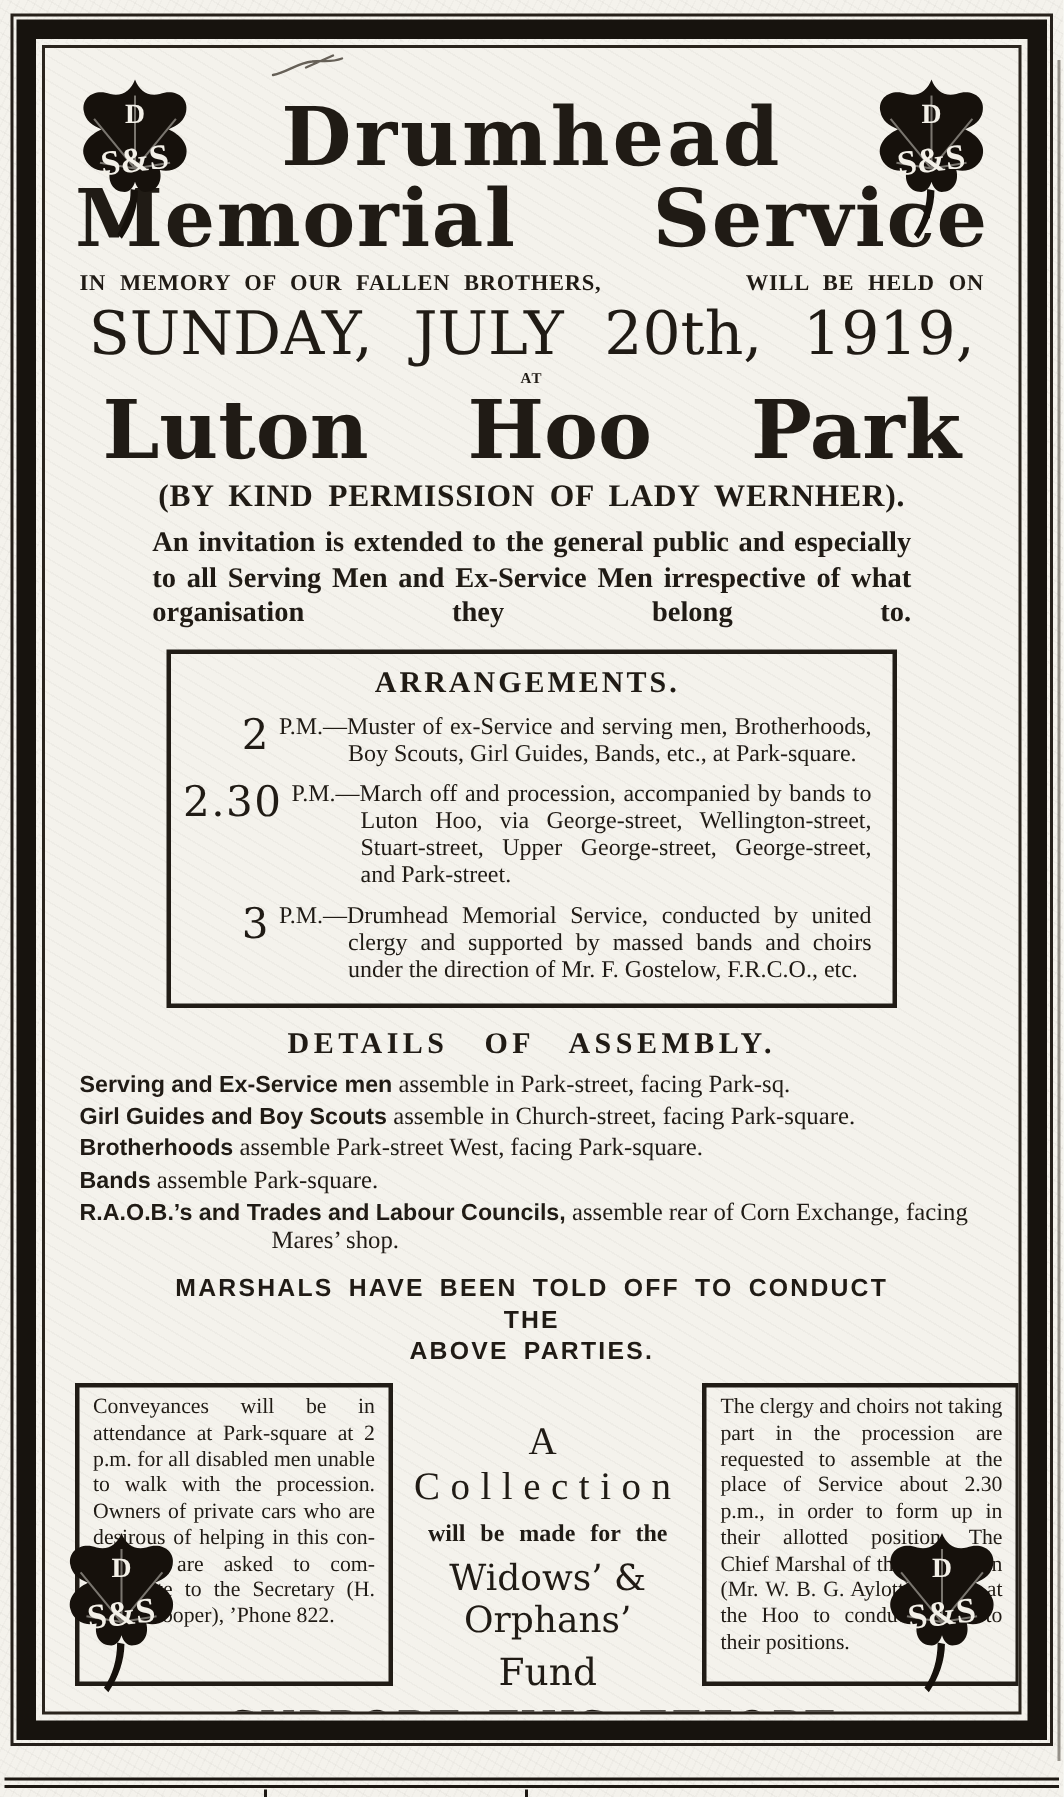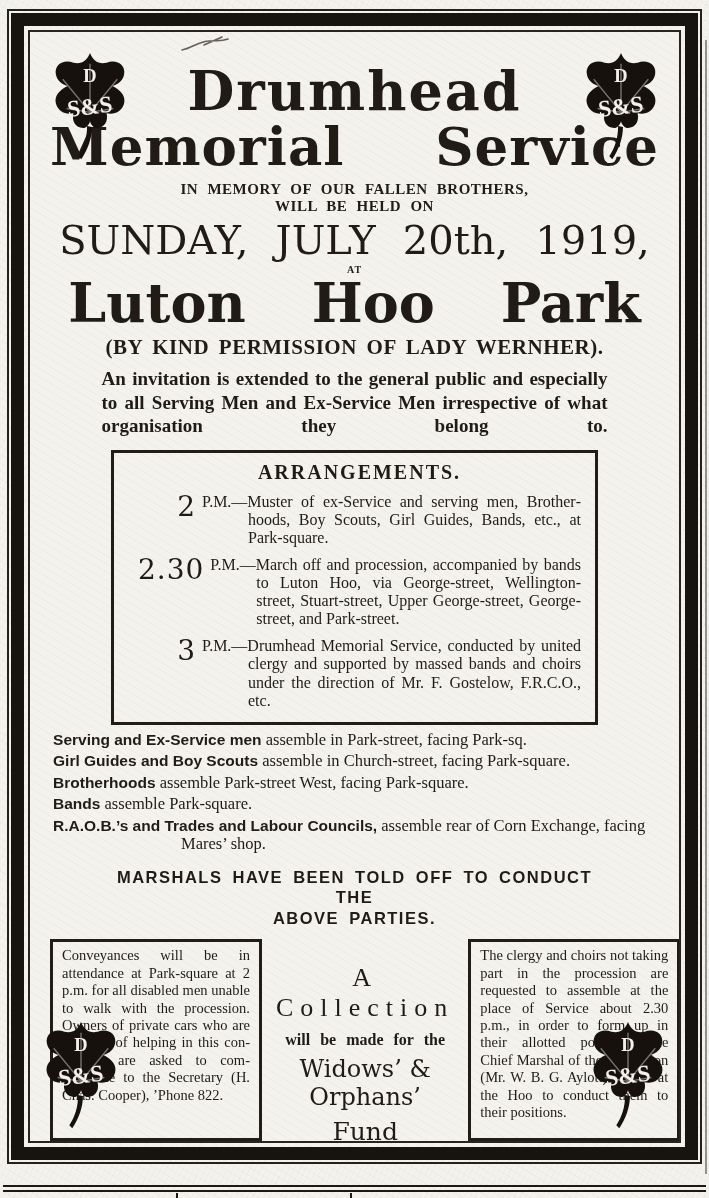--- a/index.html
+++ b/index.html
@@ -45,32 +45,32 @@
   .badge.tr{right:8px;top:20px;}
   .badge.bl{left:-2px;bottom:8px;}
   .badge.br{right:-2px;bottom:8px;}
   .pen-mark{position:absolute;left:148px;top:0px;opacity:.8;}
 
   .title1{margin:20px 0 0;font-family:"DejaVu Serif", serif;font-weight:bold;
     font-size:54px;line-height:.95;letter-spacing:2px;}
   .title2{display:flex;justify-content:space-between;width:100%;margin:4px auto 0;
     font-family:"DejaVu Serif", serif;font-weight:bold;font-size:53px;line-height:.95;letter-spacing:1px;gap:44px;}
   .memory-line{display:flex;justify-content:space-between;width:99%;margin:9px auto 0;
-    font-weight:bold;font-size:15px;letter-spacing:.5px;word-spacing:5px;flex-direction:column;}
+    font-weight:bold;font-size:15px;letter-spacing:.5px;word-spacing:5px;}
   .date-line{display:flex;justify-content:space-between;width:97%;margin:5px auto 0;
     font-family:"DejaVu Serif", serif;font-size:40px;line-height:1;}
   .at-label{margin:5px 0 0;font-size:10px;font-weight:bold;letter-spacing:1px;line-height:1;text-align:center;}
   .venue{display:flex;justify-content:space-between;width:94%;margin:0 auto;
     font-family:"DejaVu Serif", serif;font-weight:bold;font-size:54px;line-height:1.05;align-items:center;}
   .permission{margin:6px 0 0;font-size:21px;font-weight:bold;letter-spacing:.5px;word-spacing:4px;line-height:1;}
   .invitation{width:506px;margin:9px auto 0;font-weight:bold;font-size:19px;line-height:1.22;
     text-align:justify;text-align-last:justify;}
 
   .arr-box{width:487px;margin:13px auto 0;border:3px solid #211c16;
-    padding:8px 14px 12px 24px;box-sizing:border-box;text-align:left;}
+    padding:8px 14px 12px 8px;box-sizing:border-box;text-align:left;}
   .arr-heading{text-align:center;font-weight:bold;font-size:20px;letter-spacing:2px;word-spacing:4px;margin:0;}
   .arr-item{display:flex;align-items:flex-start;margin-top:9px;}
   .arr-time{flex:0 0 58px;text-align:right;font-family:"DejaVu Serif", serif;font-size:28px;line-height:.8;
     padding-top:3px;letter-spacing:1px;}
   .arr-text{flex:1;margin-left:6px;font-size:16px;line-height:1.13;text-align:justify;
     padding-left:46px;text-indent:-46px;hyphens:manual;}
 
   .details-heading{margin:13px 0 0;font-weight:bold;font-size:20px;letter-spacing:3px;word-spacing:16px;}
   .assembly{width:99%;margin:6px auto 0;text-align:left;}
   .assembly-item{font-size:16.5px;line-height:1.12;margin-top:3px;
@@ -204,20 +204,21 @@
             <div class="arr-item">
               <div class="arr-time">2.30</div>
               <div class="arr-text">P.M.—March off and procession, accompanied by bands to Luton Hoo, via George-street, Wellington-street, Stuart-street, Upper George-street, George-street, and Park-street.</div>
             </div>
             <div class="arr-item">
               <div class="arr-time">3</div>
               <div class="arr-text">P.M.—Drumhead Memorial Service, conducted by united clergy and supported by massed bands and choirs under the direction of Mr. F. Gostelow, F.R.C.O., etc.</div>
             </div>
           </div>
 
+          <h2 class="details-heading">DETAILS OF ASSEMBLY.</h2>
           <div class="assembly">
             <div class="assembly-item"><span class="assembly-lead">Serving and Ex-Service men</span><span> assemble in Park-street, facing Park-sq.</span></div>
             <div class="assembly-item"><span class="assembly-lead">Girl Guides and Boy Scouts</span><span> assemble in Church-street, facing Park-square.</span></div>
             <div class="assembly-item"><span class="assembly-lead">Brotherhoods</span><span> assemble Park-street West, facing Park-square.</span></div>
             <div class="assembly-item"><span class="assembly-lead">Bands</span><span> assemble Park-square.</span></div>
             <div class="assembly-item"><span class="assembly-lead">R.A.O.B.’s and Trades and Labour Councils,</span><span> assemble rear of Corn Exchange, facing Mares’ shop.</span></div>
           </div>
 
           <div class="marshals">
             <div>MARSHALS HAVE BEEN TOLD OFF TO CONDUCT THE</div>

